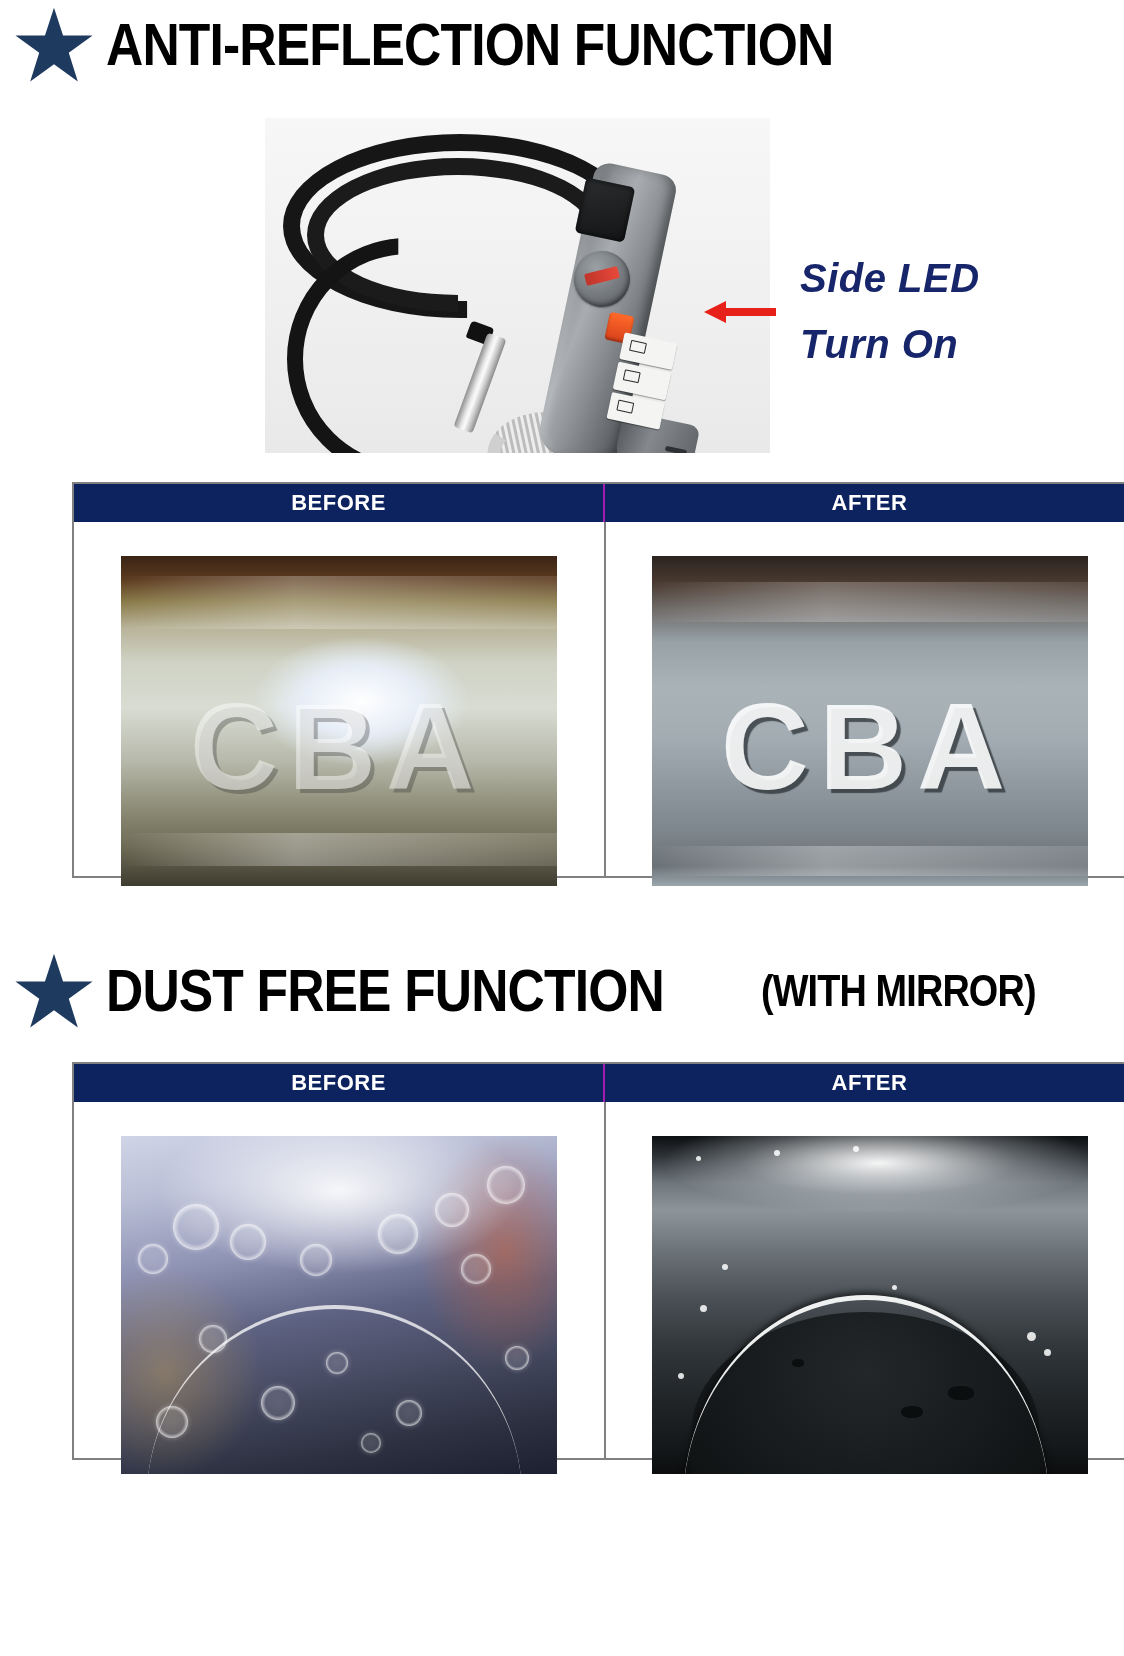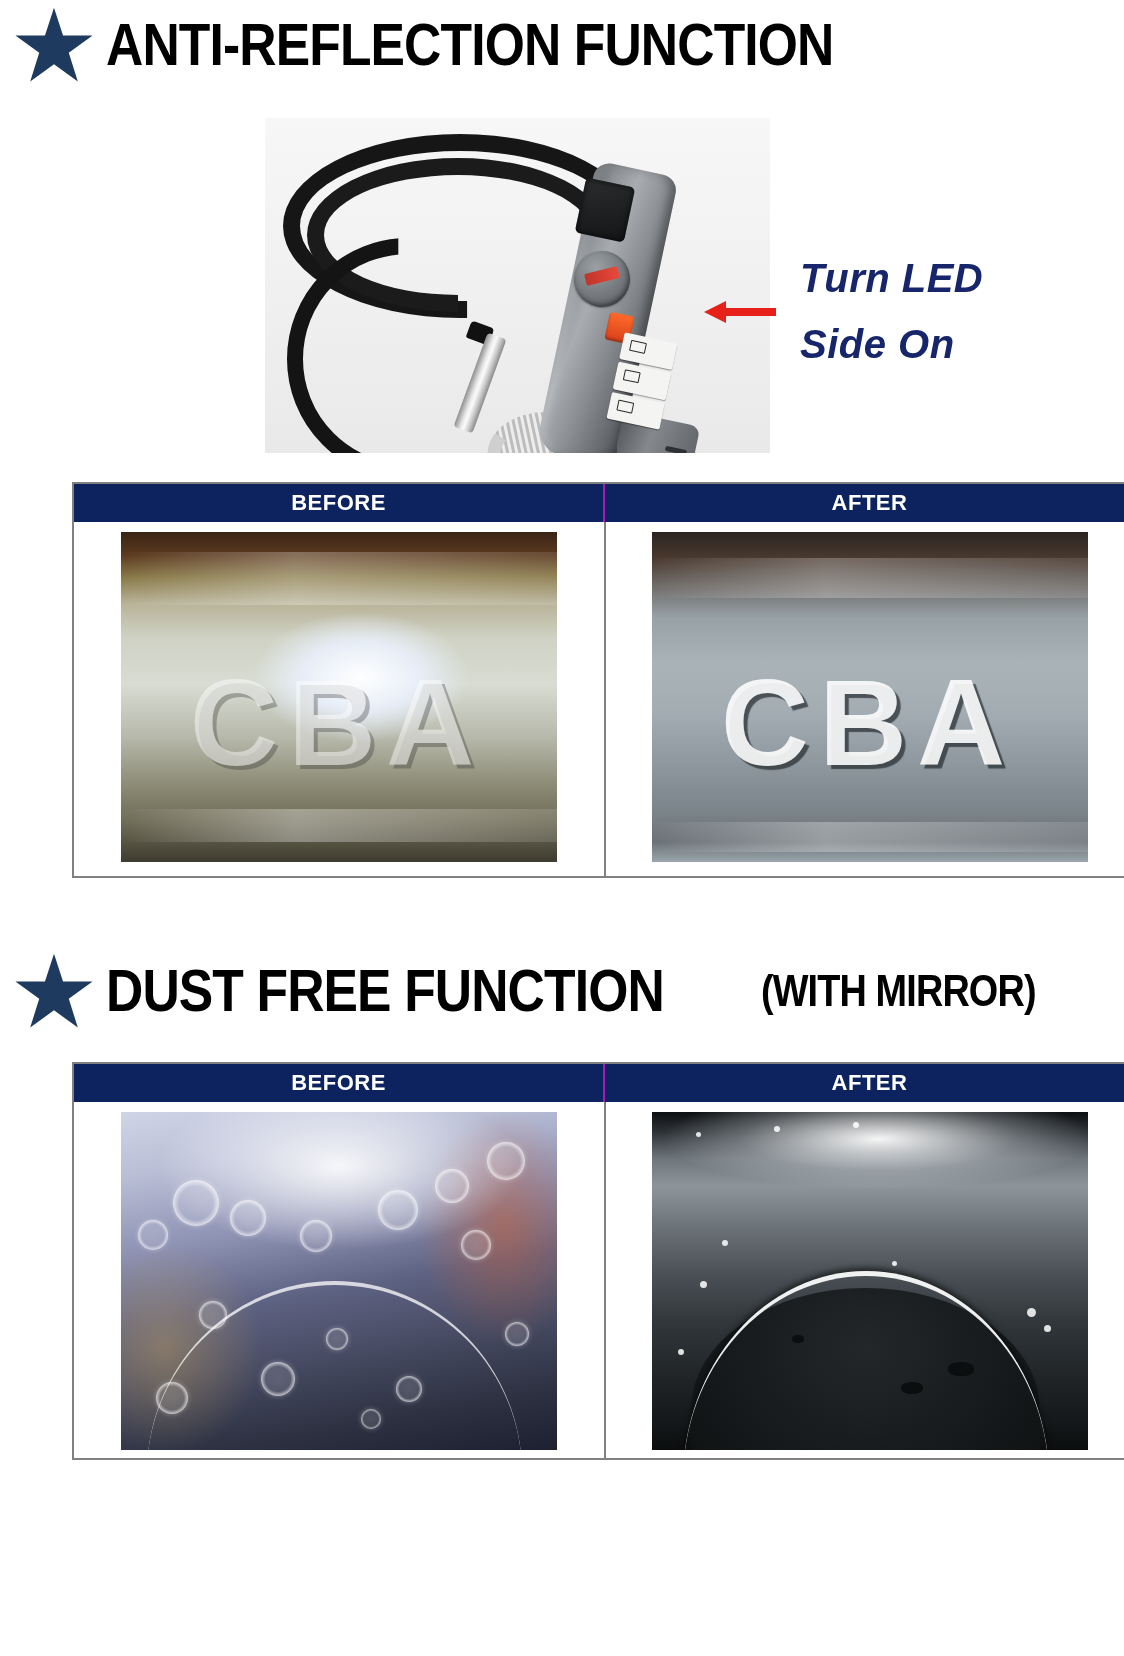--- a/index.html
+++ b/index.html
@@ -266,20 +266,21 @@
     box-sizing: border-box;
   }
   .compare-body-cell + .compare-body-cell {
     border-left: 2px solid #808080;
   }
   .sample-image {
     width: 436px;
     height: 330px;
     position: relative;
     overflow: hidden;
+    margin-top: 24px;
   }
   #compare-table-dust-free .sample-image {
     width: 436px;
     height: 338px;
   }
 
   
   #sample-antireflect-before {
     background:
       radial-gradient(ellipse 150px 90px at 55% 44%, rgba(255,255,255,.98) 0%, rgba(235,242,255,.85) 38%, rgba(255,255,255,0) 72%),
@@ -415,22 +416,22 @@
   <div id="handle-keypad">
     <div class="keypad-key"></div>
     <div class="keypad-key"></div>
     <div class="keypad-key"></div>
   </div>
 </div>
 
 <svg id="callout-arrow" viewBox="0 0 72 24">
   <polygon points="0,12 22,1 22,8 72,8 72,16 22,16 22,23" fill="#e8201a"></polygon>
 </svg>
-<div class="callout-text" id="callout-line-1">Turn LED</div>
-<div class="callout-text" id="callout-line-2">Side On</div>
+<div class="callout-text" id="callout-line-1">Side LED</div>
+<div class="callout-text" id="callout-line-2">Turn On</div>
 
 <div class="compare-table" id="compare-table-anti-reflection">
   <div class="compare-header-row">
     <div class="compare-header-cell">BEFORE</div>
     <div class="compare-header-cell">AFTER</div>
   </div>
   <div class="compare-body-row">
     <div class="compare-body-cell">
       <div class="sample-image" id="sample-antireflect-before">
         <div class="metal-streak" style="top:6%;height:16%;opacity:.5;"></div>

